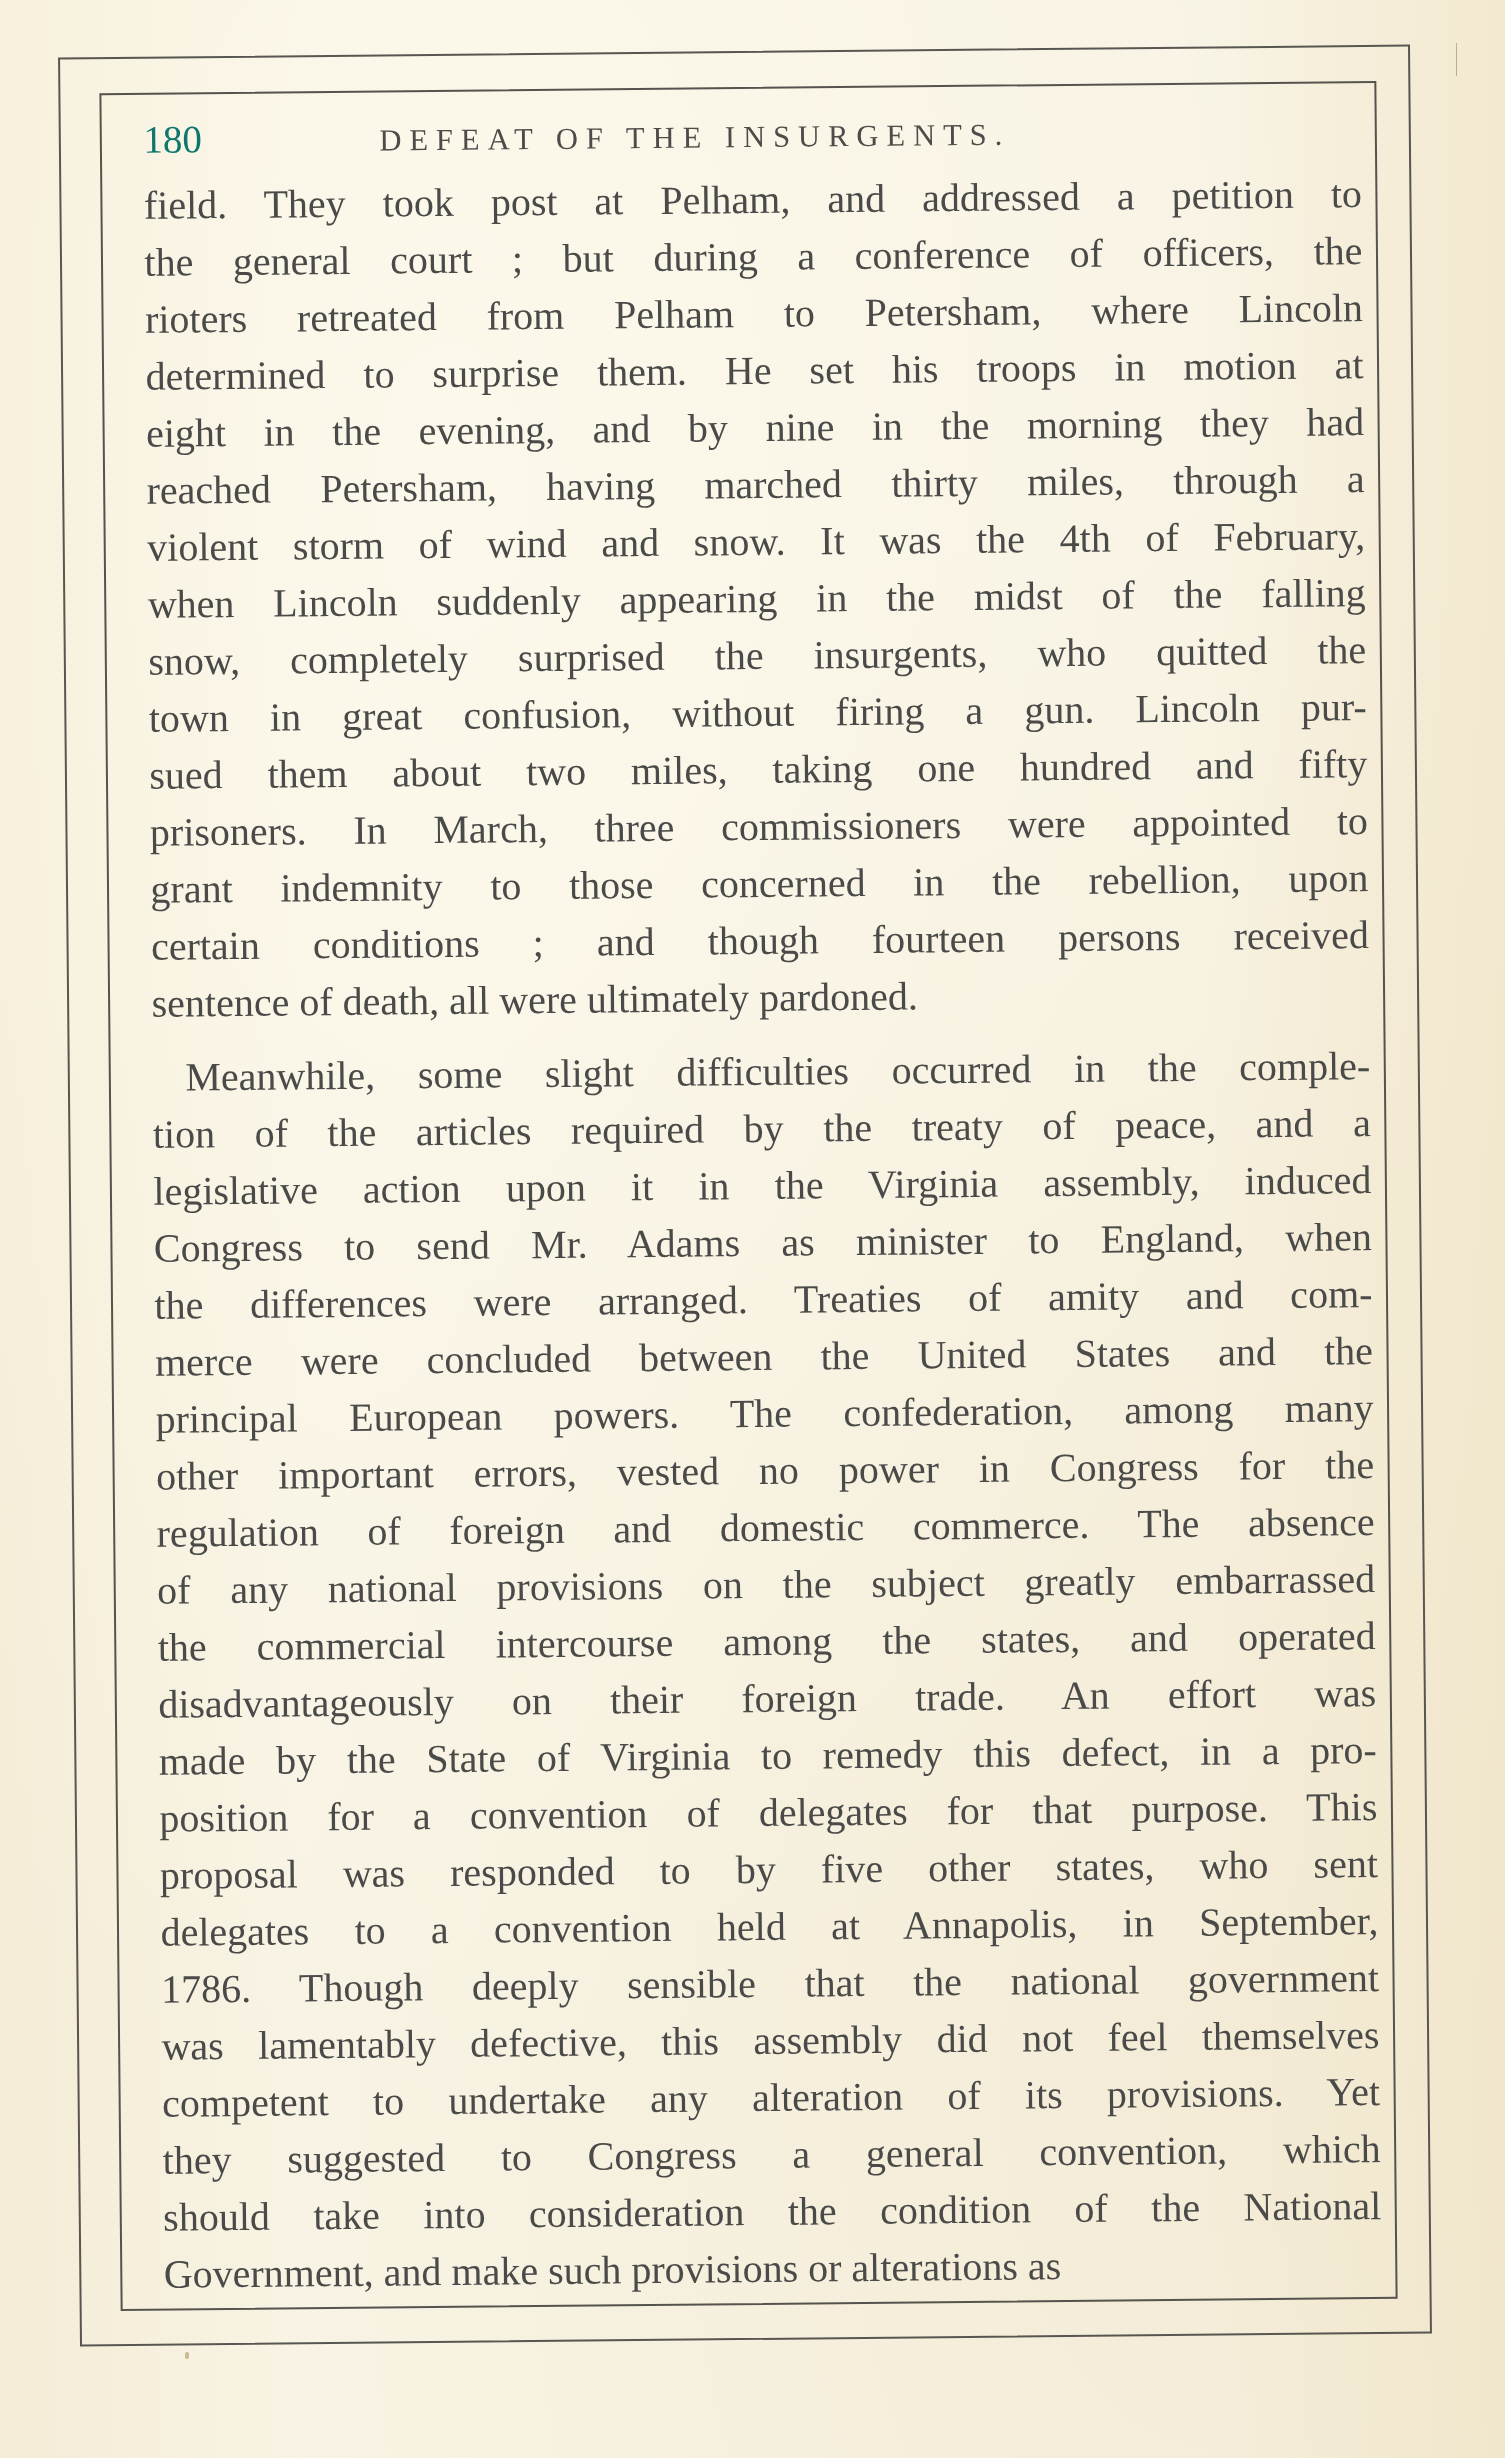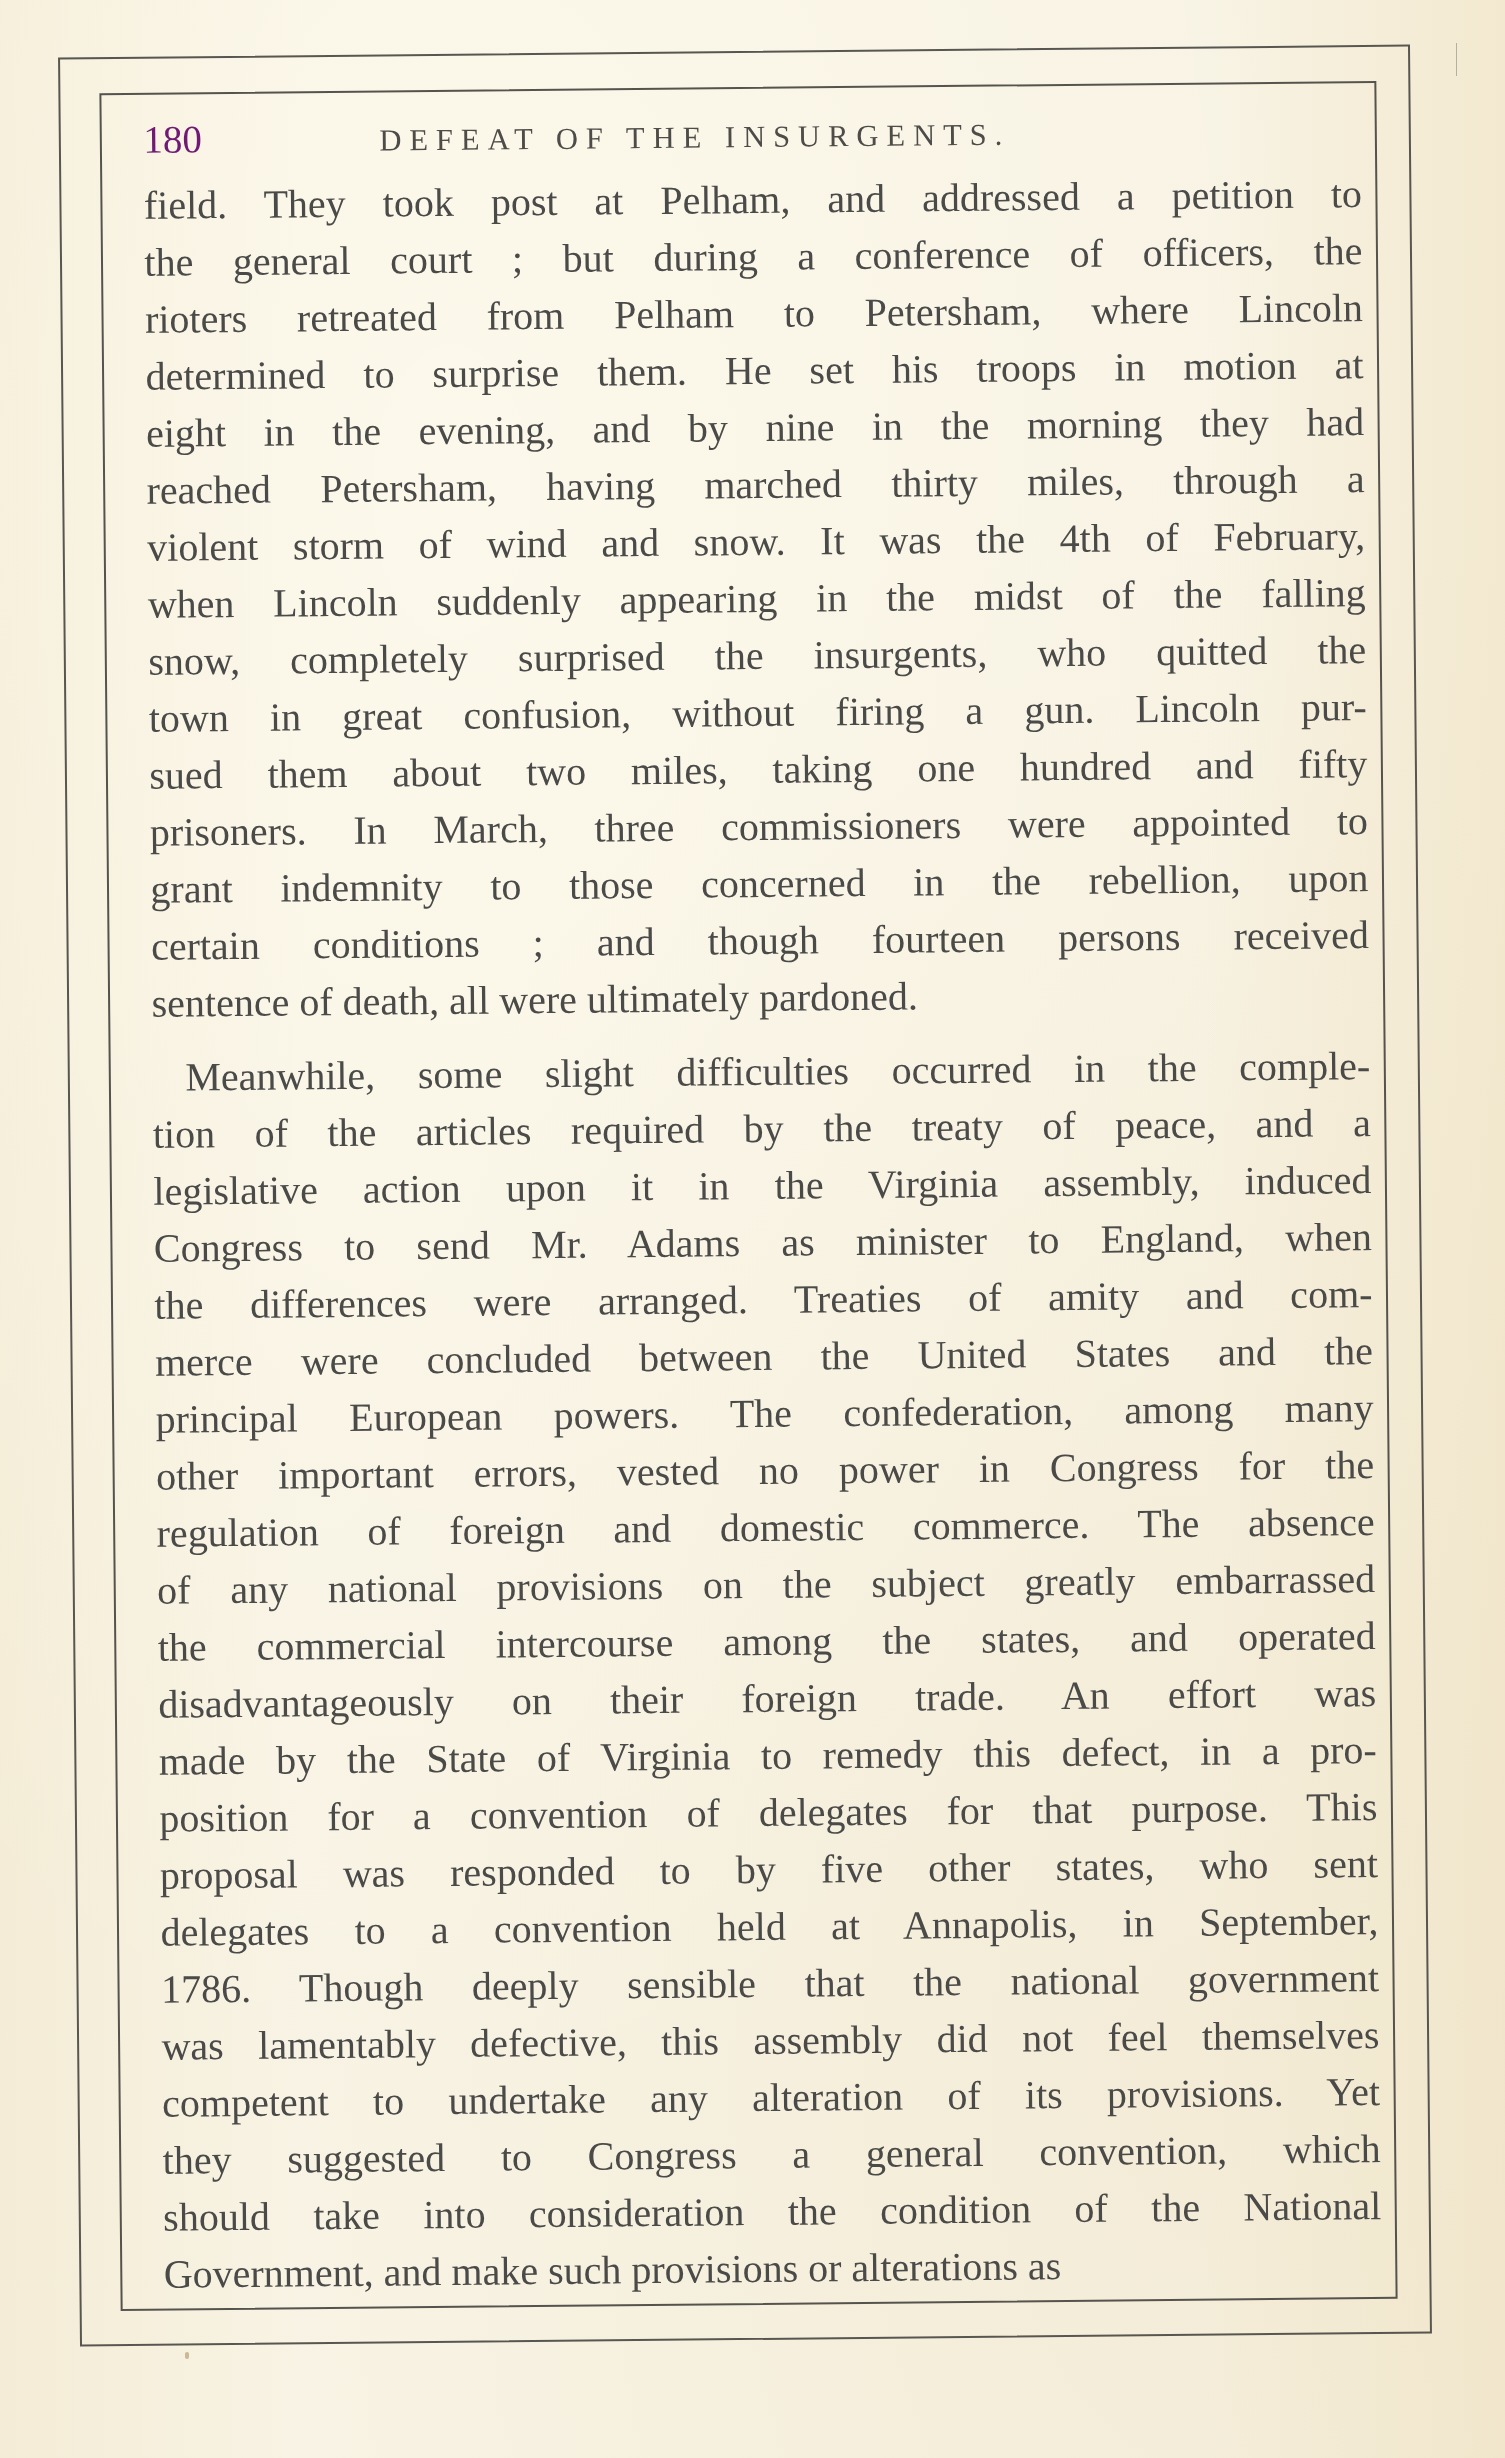--- a/index.html
+++ b/index.html
@@ -56,21 +56,21 @@
     .running-head {
       position: relative;
       height: 65px;
     }
     .page-number {
       position: absolute;
       left: 0;
       top: 3.9px;
       font-size: 39px;
       line-height: 47px;
-      color: #701a75;
+      color: #0f766e;
     }
     .running-title {
       position: absolute;
       left: 236px;
       top: 11.8px;
       font-size: 30.5px;
       line-height: 39px;
       letter-spacing: 8px;
       color: #4d4c48;
     }

